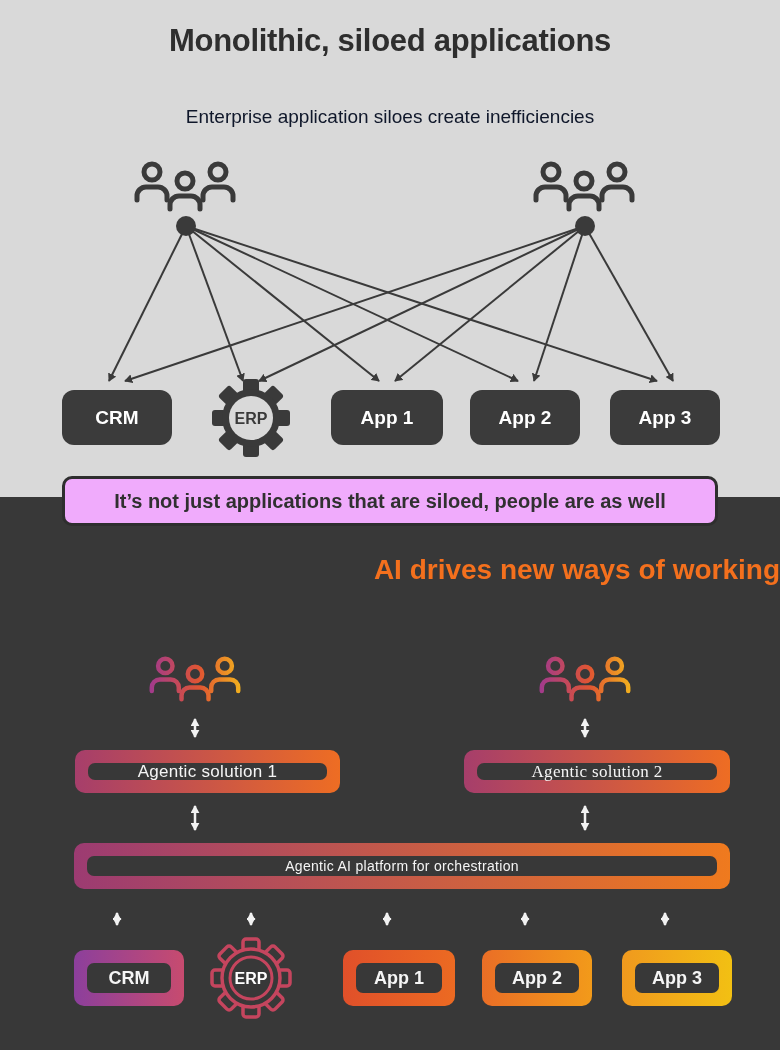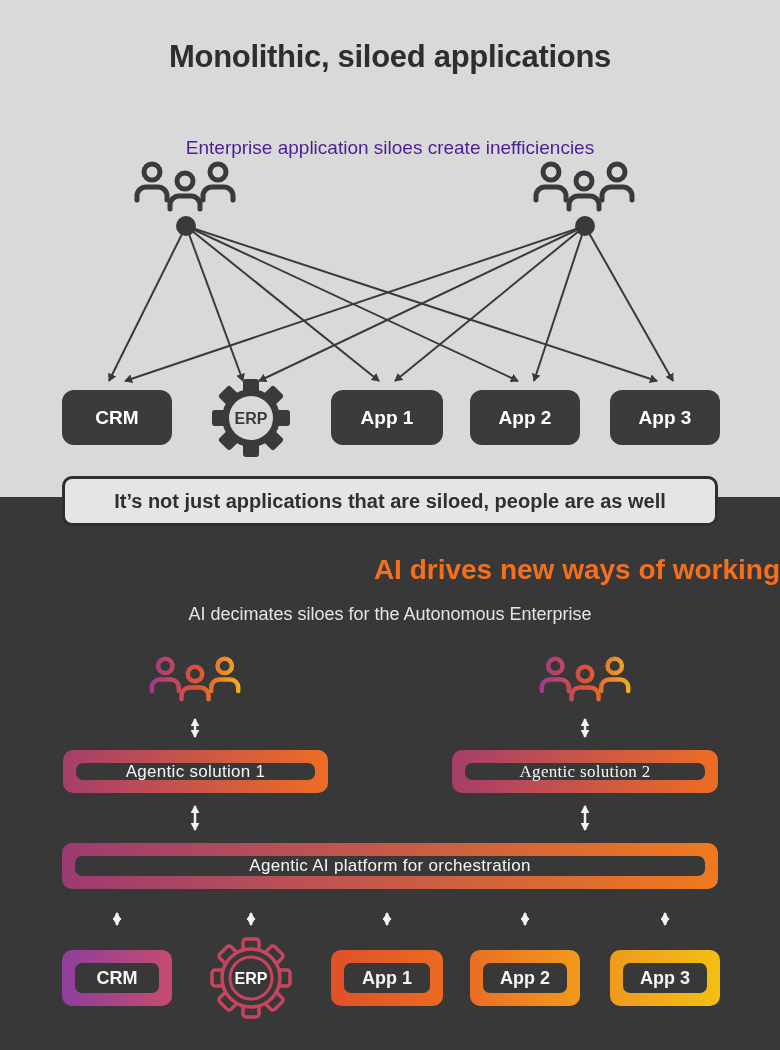--- a/index.html
+++ b/index.html
@@ -6,52 +6,52 @@
   body { background: #222; }
   .stage {
     position: relative; width: 780px; height: 1050px; overflow: hidden;
     font-family: "Liberation Sans", sans-serif; background: #383838;
   }
   .abs { position: absolute; }
 
   
   .top-section { position: absolute; left: 0; top: 0; width: 780px; height: 497px; background: #d9d9d9; }
   .t-title { position: absolute; left: 0; top: 22px; width: 780px; text-align: center;
-             font-size: 31px; line-height: 37px; font-weight: 800; color: #2e2e2e; letter-spacing: -0.3px; margin-top: 16px; }
+             font-size: 31px; line-height: 37px; font-weight: 800; color: #2e2e2e; letter-spacing: -0.3px; }
   .t-sub { position: absolute; left: 0; top: 106px; width: 780px; text-align: center;
-           font-size: 19px; color: #4c1d95; margin-top: 31px; }
+           font-size: 19px; color: #0f172a; }
   .silo-box { position: absolute; top: 390px; height: 55px; border-radius: 12px; background: #3b3b3b;
               color: #fff; font-weight: bold; font-size: 19px;
               display: flex; align-items: center; justify-content: center; z-index: 2; }
   .sb0 { left: 62px;  width: 110px; }
   .sb2 { left: 331px; width: 112px; }
   .sb3 { left: 470px; width: 110px; }
   .sb4 { left: 610px; width: 110px; }
   .gear-svg { position: absolute; z-index: 3; }
 
   .banner { position: absolute; left: 62px; top: 476px; width: 656px; height: 50px;
-            background: #e5e5e5; border: 3px solid #2e2e2e; border-radius: 10px;
+            background: #f0abfc; border: 3px solid #2e2e2e; border-radius: 10px;
             display: flex; align-items: center; justify-content: center;
             font-weight: bold; font-size: 20px; color: #303030; z-index: 6; }
 
   
   .bottom-section { position: absolute; left: 0; top: 497px; width: 780px; height: 553px; background: #383838; }
   .b-title { position: absolute; left: 0; top: 554px; width: 780px; text-align: right;
              font-size: 28px; font-weight: 800; color: #f4701d; z-index: 2; }
   .b-sub { position: absolute; left: 0; top: 604px; width: 780px; text-align: center;
            font-size: 18px; color: #e4e4e4; z-index: 2; }
 
-  .gbox { position: absolute; padding: 13px; border-radius: 10px; display: flex; z-index: 2; }
+  .gbox { position: absolute; padding: 13px; border-radius: 10px; display: flex; z-index: 2; margin-left: 12px; }
   .gbox .inner { flex: 1; background: #383838; border-radius: 7px;
                  display: flex; align-items: center; justify-content: center; color: #f5f5f5; }
   .sol  { font-size: 17px; letter-spacing: 0.3px; }
   .sol1 { left: 63px;  top: 750px; width: 265px; height: 43px; background: linear-gradient(90deg,#a63e6b,#ee6d23); }
   .sol2 { left: 452px; top: 750px; width: 266px; height: 43px; background: linear-gradient(90deg,#a63e6b,#ee6d23); font-family: Liberation Serif, serif; }
   .platform { left: 62px; top: 843px; width: 656px; height: 46px;
-              background: linear-gradient(90deg,#9c3b72,#ef7a1e); font-size: 17px; letter-spacing: 0.3px; }
+              background: linear-gradient(90deg,#9c3b72,#ef7a1e); font-size: 14px; letter-spacing: 0.3px; }
   .appbox .inner { font-weight: bold; font-size: 18px; }
   .app-crm { left: 62px;  top: 950px; width: 110px; height: 56px; background: linear-gradient(90deg,#8c3f9c,#c74b6f); }
   .app-1   { left: 331px; top: 950px; width: 112px; height: 56px; background: linear-gradient(90deg,#e0502a,#ec6a22); }
   .app-2   { left: 470px; top: 950px; width: 110px; height: 56px; background: linear-gradient(90deg,#ea6e26,#f29a1a); }
   .app-3   { left: 610px; top: 950px; width: 110px; height: 56px; background: linear-gradient(90deg,#f0991e,#f2c013); }
 
   .ppl-top    { --occ: #d9d9d9; }
   .ppl-bottom { --occ: #383838; }
 
   svg text { font-family: "Liberation Sans", sans-serif; }
@@ -136,21 +136,20 @@
     <text x="0" y="6" text-anchor="middle" font-size="16" font-weight="bold" fill="#3a3a3a">ERP</text>
   </svg>
 
   <div class="banner">
     <span>It’s not just applications that are siloed, people are as well</span>
   </div>
 
   <div class="bottom-section"></div>
 
   <div class="b-title">AI drives new ways of working</div>
-  <div class="b-sub">AI decimates siloes for the Autonomous Enterprise</div>
 
   <svg class="abs" style="left:0;top:497px;z-index:1" width="780" height="553" viewBox="0 497 780 553">
     <defs>
       <marker id="wa" viewBox="0 0 10 10" refX="8" refY="5" markerWidth="9" markerHeight="9" orient="auto-start-reverse" markerUnits="userSpaceOnUse">
         <path d="M0 0 L9 5 L0 10 z" fill="#f2f2f2"></path>
       </marker>
     </defs>
 
     <use href="#people3" transform="translate(195,674) scale(0.9)" stroke="url(#pplg)" class="ppl-bottom"></use>
     <use href="#people3" transform="translate(585,674) scale(0.9)" stroke="url(#pplg)" class="ppl-bottom"></use>

